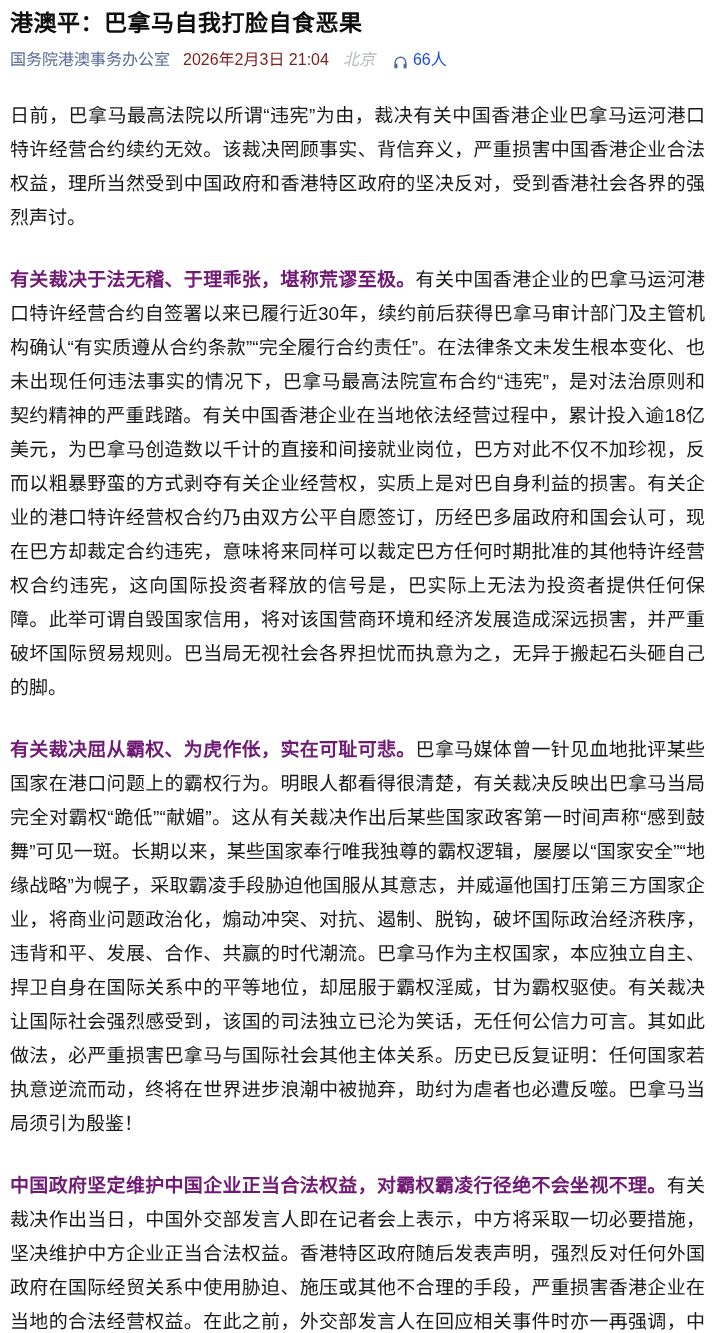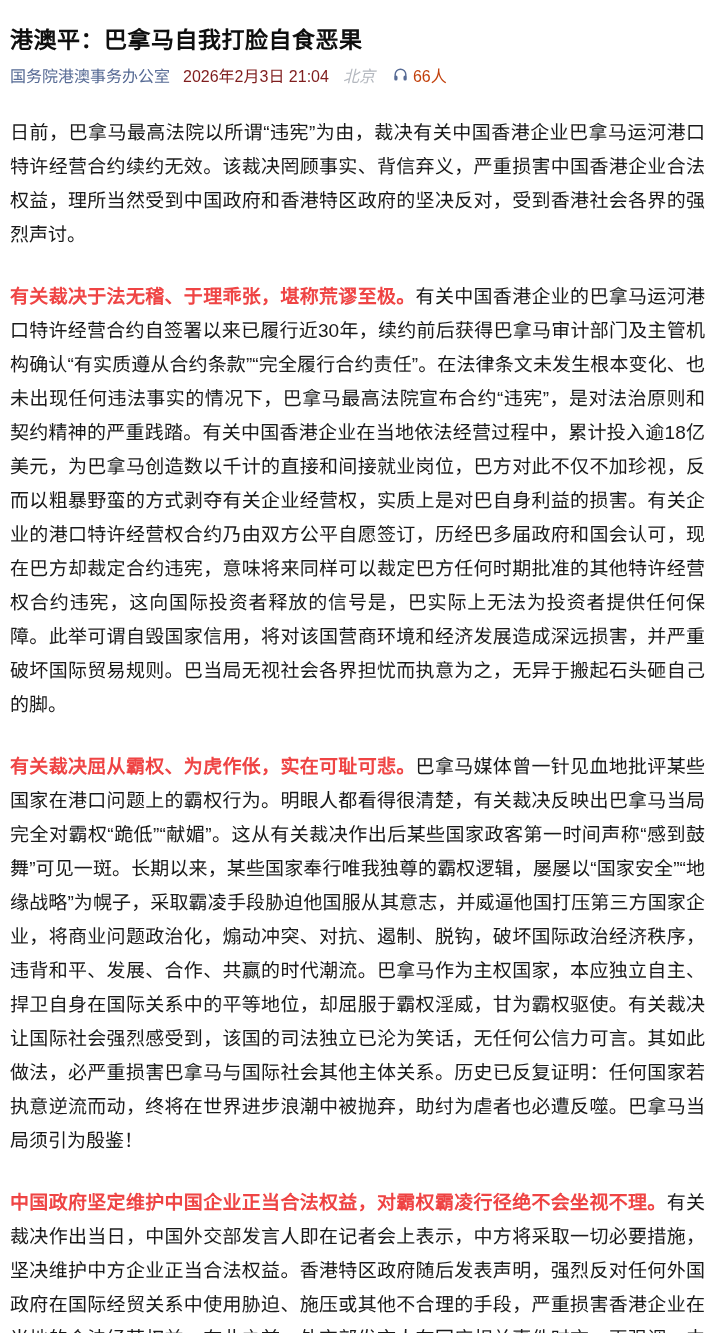--- a/index.html
+++ b/index.html
@@ -14,21 +14,20 @@
   .article {
     padding: 7px 12px 14px 10px;
   }
   .article-title {
     font-size: 23px;
     line-height: 33px;
     font-weight: 700;
     color: #0f0f0f;
     margin-bottom: 9px;
     letter-spacing: 0.5px;
-    margin-top: 17px;
   }
   .byline {
     display: flex;
     align-items: center;
     font-size: 16px;
     line-height: 22px;
     margin-bottom: 16px;
     white-space: nowrap;
   }
   .byline .source {
@@ -40,42 +39,42 @@
     color: #7f1d1d;
     margin-right: 14px;
   }
   .byline .location {
     color: #b4b8bf;
     margin-right: 17px;
     font-style: italic;
   }
   .byline .listen {
     display: inline-flex;
-    align-items: flex-start;
-    color: #c2410c;
+    align-items: flex-end;
+    color: #1d4ed8;
     cursor: pointer;
   }
   .byline .listen svg {
     width: 17px;
     height: 17px;
     margin-right: 4px;
     display: block;
   }
   .body-text p {
     font-size: 19px;
     line-height: 34px;
     text-align: justify;
     color: #191919;
     margin-bottom: 26px;
     margin-top: 28px;
   }
   .body-text p:last-child { margin-bottom: 0; }
   .body-text strong {
     font-weight: 700;
-    color: #ef4444;
+    color: #701a75;
   }
 </style>
 </head>
 <body>
 
 <div class="article">
 
   <h1 class="article-title">港澳平：巴拿马自我打脸自食恶果</h1>
 
   <div class="byline">

